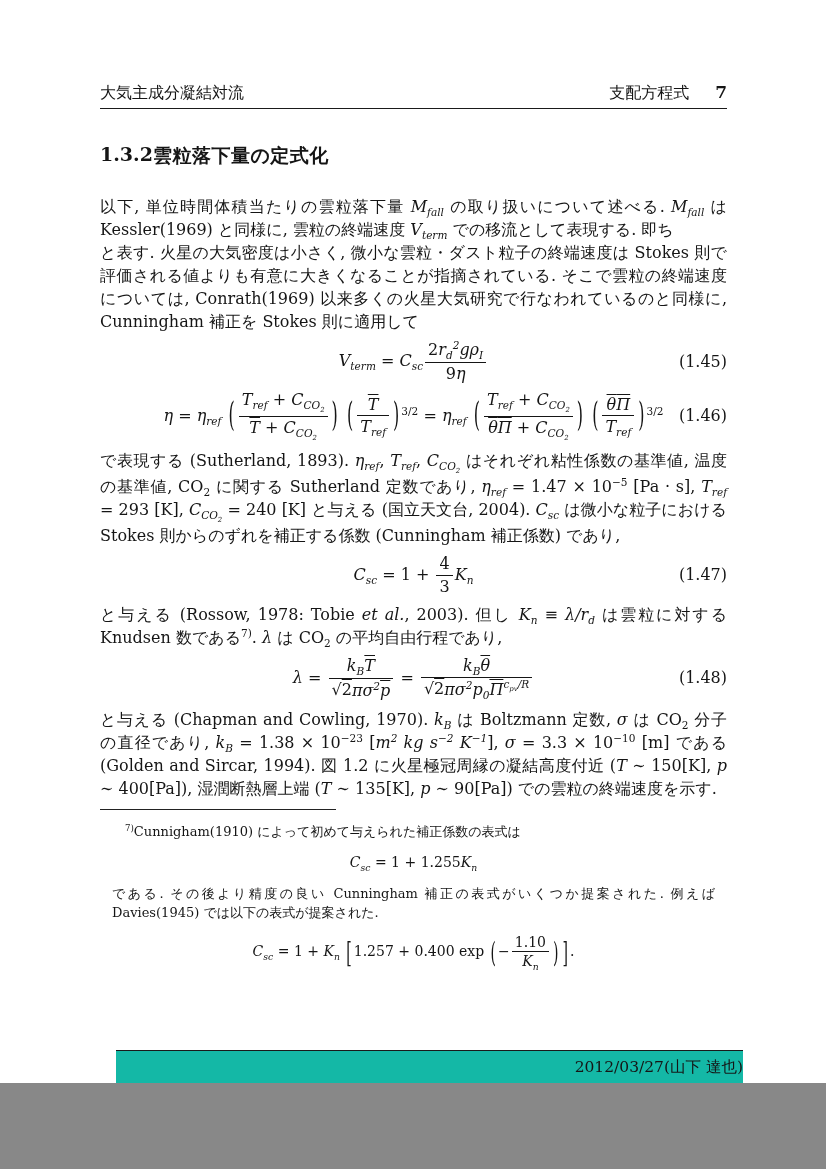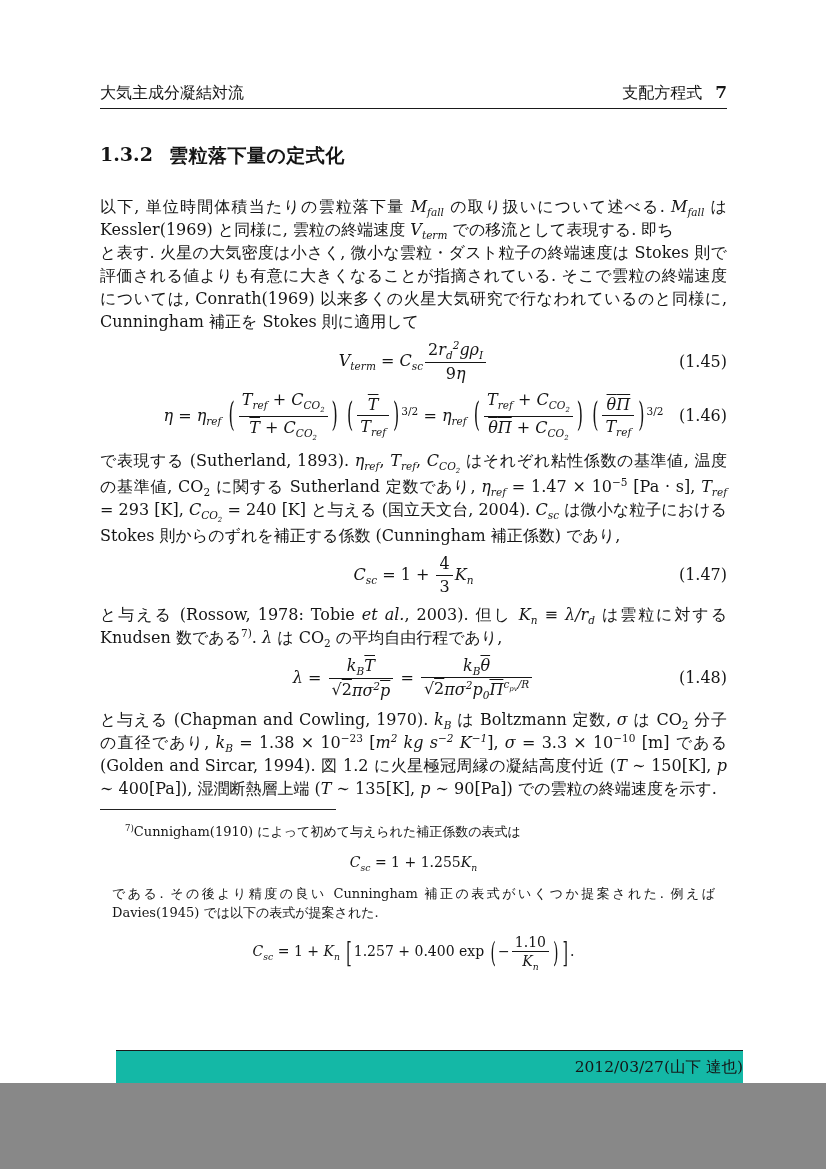--- a/index.html
+++ b/index.html
@@ -6,26 +6,26 @@
   .page {
     position:relative; width:826px; height:1083px; margin:0 auto;
     background:#ffffff; color:#151515; overflow:hidden;
     font-family:"DejaVu Serif","Liberation Serif",serif;
   }
   .margins { position:absolute; left:100px; top:0; width:627px; }
 
   
   .runhead { display:flex; justify-content:space-between; align-items:baseline;
              padding-top:82px; font-size:16px; }
-  .rh-right { display:flex; align-items:baseline; gap:13px; }
+  .rh-right { display:flex; align-items:baseline; gap:26px; }
   .pageno { font-weight:bold; font-size:17px; }
   .headrule { border-bottom:1.5px solid #1a1a1a; margin-top:4px; }
 
   
-  .sechead { display:flex; gap:16px; margin:34px 0 26px 0;
+  .sechead { display:flex; margin:34px 0 26px 0;
              font-size:19px; font-weight:bold; }
   .sec-num { font-family:"DejaVu Serif","Liberation Serif",serif; }
   .sec-title { font-family:Liberation Serif, serif; letter-spacing:0.5px; }
 
   
   p.body { margin:0; font-size:16px; line-height:23px; text-align:justify; }
 
   
   .disp { position:relative; text-align:center; font-size:16px; margin:7px 0; line-height:1.3; }
   .eqno { position:absolute; right:0; top:50%; transform:translateY(-50%); font-style:normal; }

